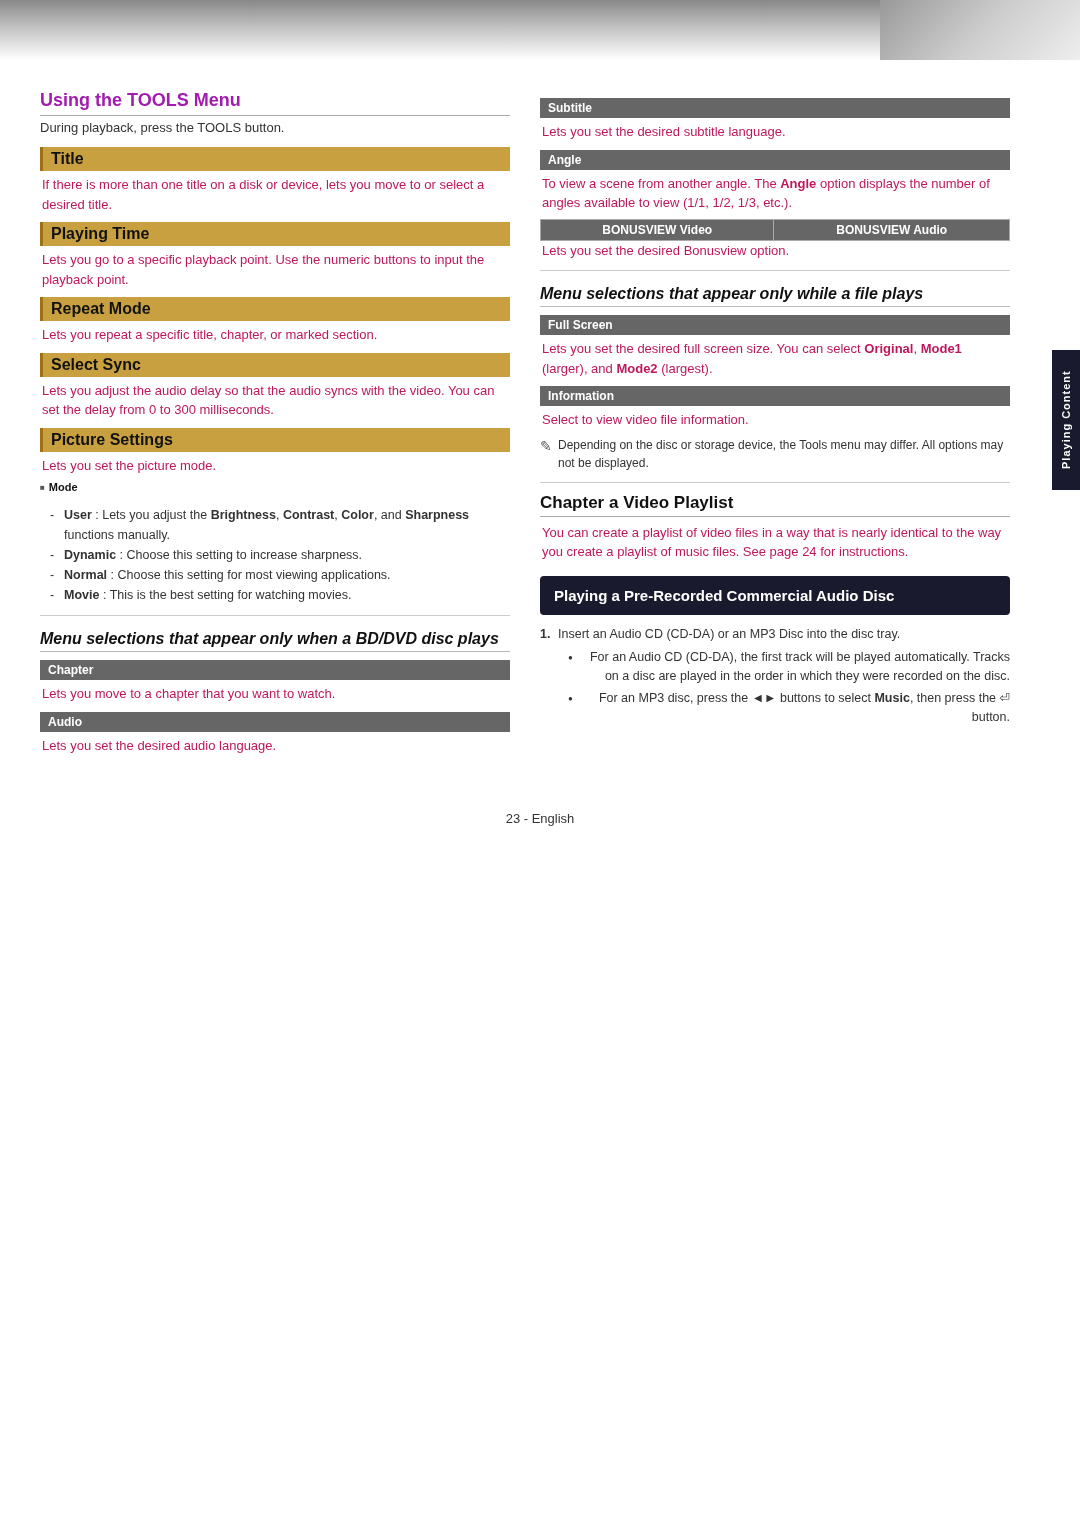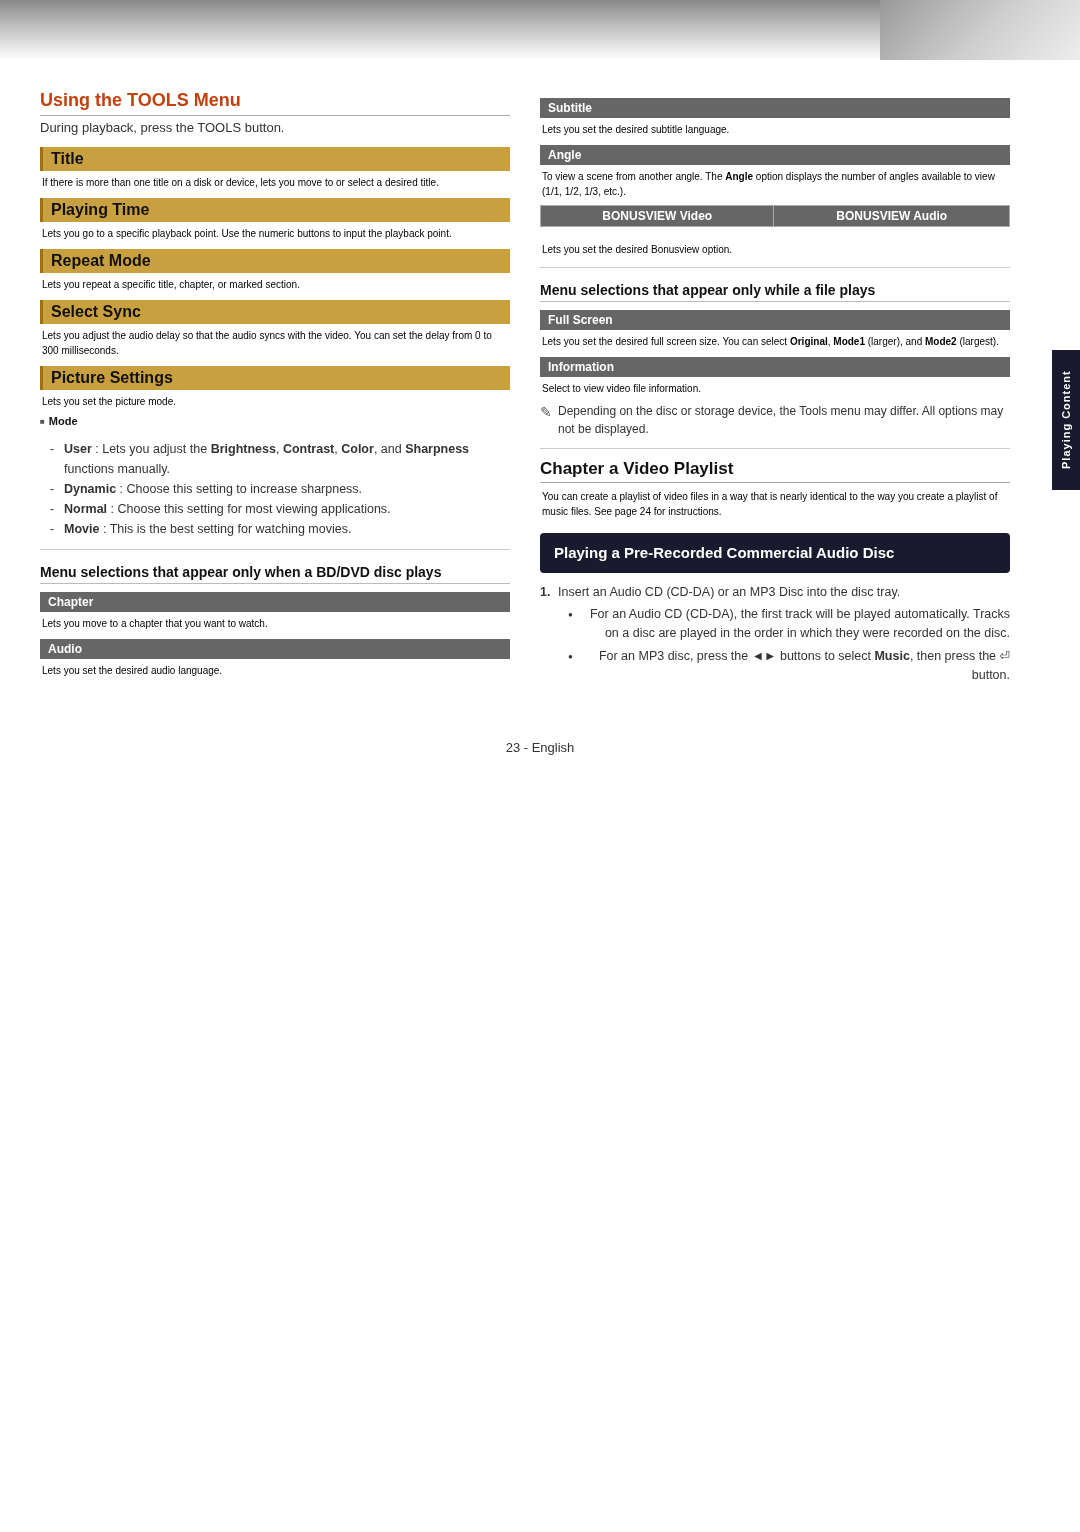--- a/index.html
+++ b/index.html
@@ -67,21 +67,21 @@
 
     .right-column {
       flex: 1;
       max-width: 470px;
     }
 
     
     .section-title {
       font-size: 18px;
       font-weight: bold;
-      color: #c2410c;
+      color: #a21caf;
       margin-bottom: 4px;
       border-bottom: 1px solid #aaa;
       padding-bottom: 4px;
     }
 
     .section-subtitle {
       font-size: 13px;
       color: #333;
       margin-bottom: 12px;
     }
@@ -102,36 +102,37 @@
       background: #666;
       color: #fff;
       font-size: 12px;
       font-weight: bold;
       padding: 3px 8px;
       margin-top: 8px;
       margin-bottom: 4px;
     }
 
     .item-body {
-      font-size: 10px;
-      color: #000000;
+      font-size: 13px;
+      color: #be185d;
       line-height: 1.5;
       margin-bottom: 6px;
       padding-left: 2px;
     }
 
     
     .subsection-title {
-      font-size: 14px;
+      font-size: 16px;
       font-weight: bold;
       color: #111;
       margin-top: 14px;
       margin-bottom: 6px;
       border-bottom: 1px solid #bbb;
       padding-bottom: 3px;
+      font-style: italic;
     }
 
     
     .mode-list {
       list-style: none;
       padding-left: 10px;
       margin-top: 12px;
     }
     .mode-list li {
       font-size: 12.5px;
@@ -158,21 +159,21 @@
     .mode-label::before {
       content: "■";
       font-size: 8px;
       color: #555;
     }
 
     
     .bonusview-table {
       width: 100%;
       border-collapse: collapse;
-      margin-bottom: 15px;
+      margin-bottom: 0;
     }
     .bonusview-table td {
       border: 1px solid #aaa;
       padding: 3px 8px;
       font-size: 12px;
       font-weight: bold;
       background: #666;
       color: #fff;
       text-align: center;
     }

